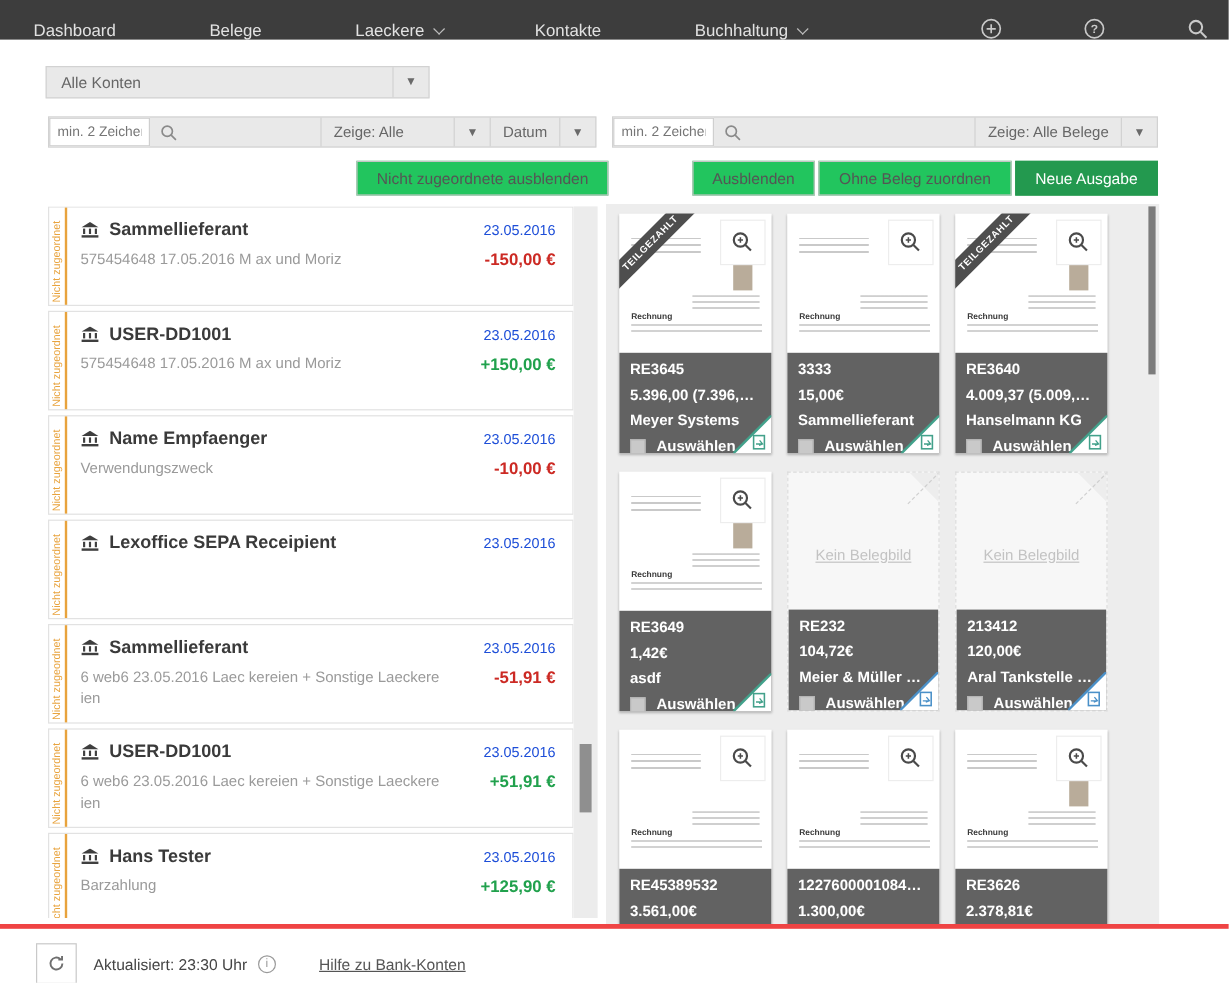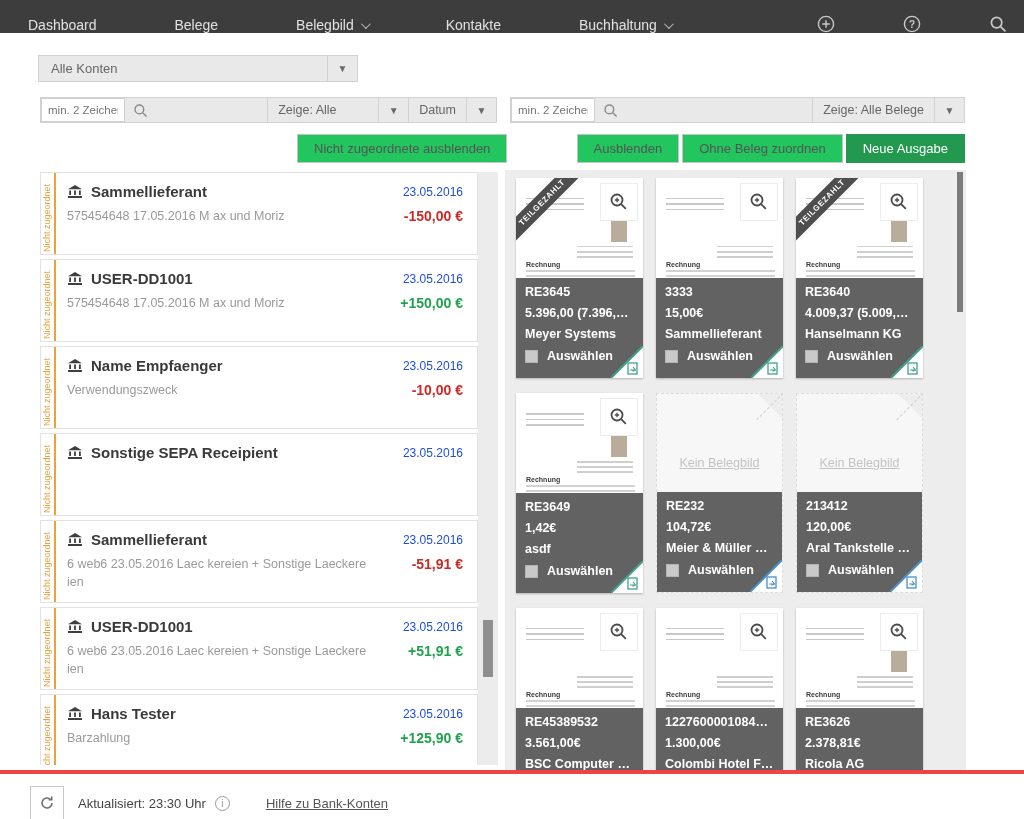--- a/index.html
+++ b/index.html
@@ -83,21 +83,21 @@
   .dp-title  { position:absolute; top:83px; left:10px; font-size:7px; font-weight:bold; color:#3a3a3a; }
   .dp-table  { position:absolute; top:92px; left:10px; right:8px; height:7px;
                background:repeating-linear-gradient(to bottom,#d2d2d2 0 2px,transparent 2px 5px); }
 
   .noimg-cut { position:absolute; top:-1px; right:-1px; width:0; height:0;
                border-top:26px solid #ededed; border-left:26px solid transparent; }
   .noimg-cutline { position:absolute; top:12px; right:-7px; width:38px; border-top:1px dashed #cfcfcf;
                    transform:rotate(-45deg); }
   .noimg-label { position:absolute; top:62px; left:0; right:0; text-align:center; color:#c3c3c3; font-size:12.5px;text-decoration:underline; }
 
-  .rc-overlay { position:absolute; left:0; right:0; bottom:0; height:100px; background:rgba(88,88,88,.94);
+  .rc-overlay { position:absolute; left:0; right:0; bottom:0; height:84px; background:rgba(88,88,88,.94);
                 color:#fff; padding:4px 9px 0; z-index:2; }
   .rc-num,.rc-amt,.rc-name { font-weight:bold; font-size:12.5px; line-height:21px;
                              white-space:nowrap; overflow:hidden; text-overflow:ellipsis; }
   .rc-select { display:flex; align-items:center; gap:9px; margin-top:4px; font-weight:bold; font-size:12.5px; }
   .rc-checkbox { width:13px; height:13px; background:#c9c9c9; border:1px solid #b5b5b5; cursor:pointer; }
 
   .fold { position:absolute; right:0; bottom:0; width:32px; height:32px; z-index:4; cursor:pointer; }
   .fold-green { color:#43a18b; }
   .fold-blue  { color:#4a90c8; }
 
@@ -118,21 +118,21 @@
 <body>
 
 <div class="navbar">
   <div class="nav-item">
       <span>Dashboard</span>
     </div>
   <div class="nav-item">
       <span>Belege</span>
     </div>
   <div class="nav-item">
-      <span>Belegbild</span>
+      <span>Laeckere</span>
       <span class="chev"></span>
     </div>
   <div class="nav-item">
       <span>Kontakte</span>
     </div>
   <div class="nav-item">
       <span>Buchhaltung</span>
       <span class="chev"></span>
     </div>
   <div class="nav-spacer"></div>
@@ -291,21 +291,21 @@
       </div>
     <div class="tx-row1">
       <span class="tx-name">
           <svg width="16" height="14" viewBox="0 0 16 14" fill="#3f3f3f">
             <path d="M8 0L1 4.3h14z"></path>
             <rect x="2.2" y="5.5" width="1.8" height="4.5"></rect>
             <rect x="7.1" y="5.5" width="1.8" height="4.5"></rect>
             <rect x="12" y="5.5" width="1.8" height="4.5"></rect>
             <rect x="1" y="11" width="14" height="2"></rect>
           </svg>
-          <span>Sonstige SEPA Receipient</span>
+          <span>Lexoffice SEPA Receipient</span>
         </span>
       <span class="tx-date">23.05.2016</span>
     </div>
   </div>
 
   <div class="tx-card">
     <div class="tx-gutter">
         <span>Nicht zugeordnet</span>
       </div>
     <div class="tx-row1">

